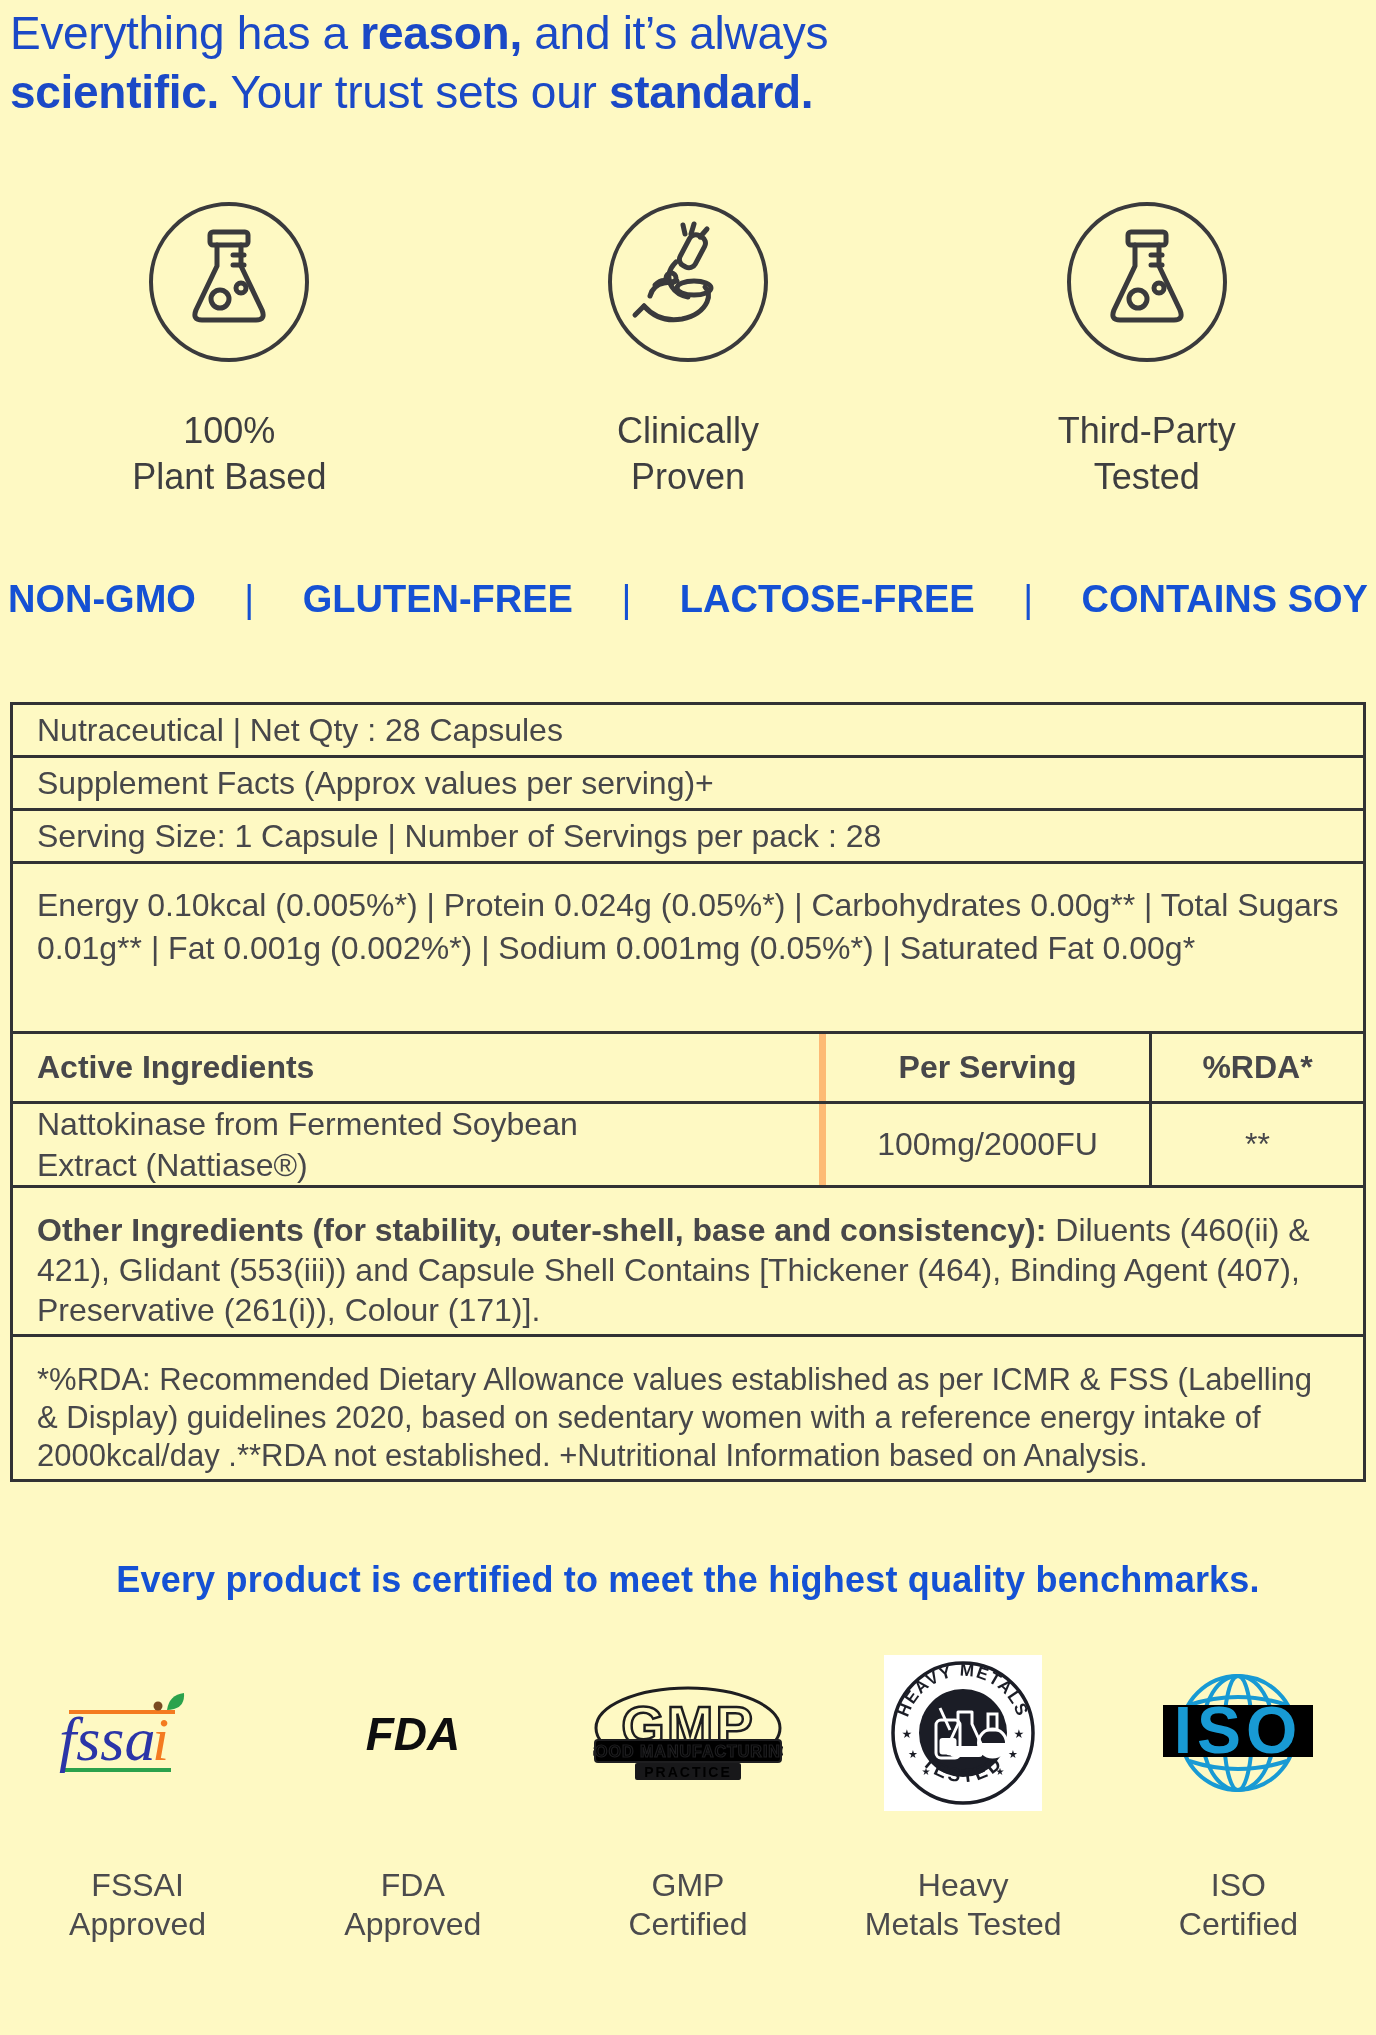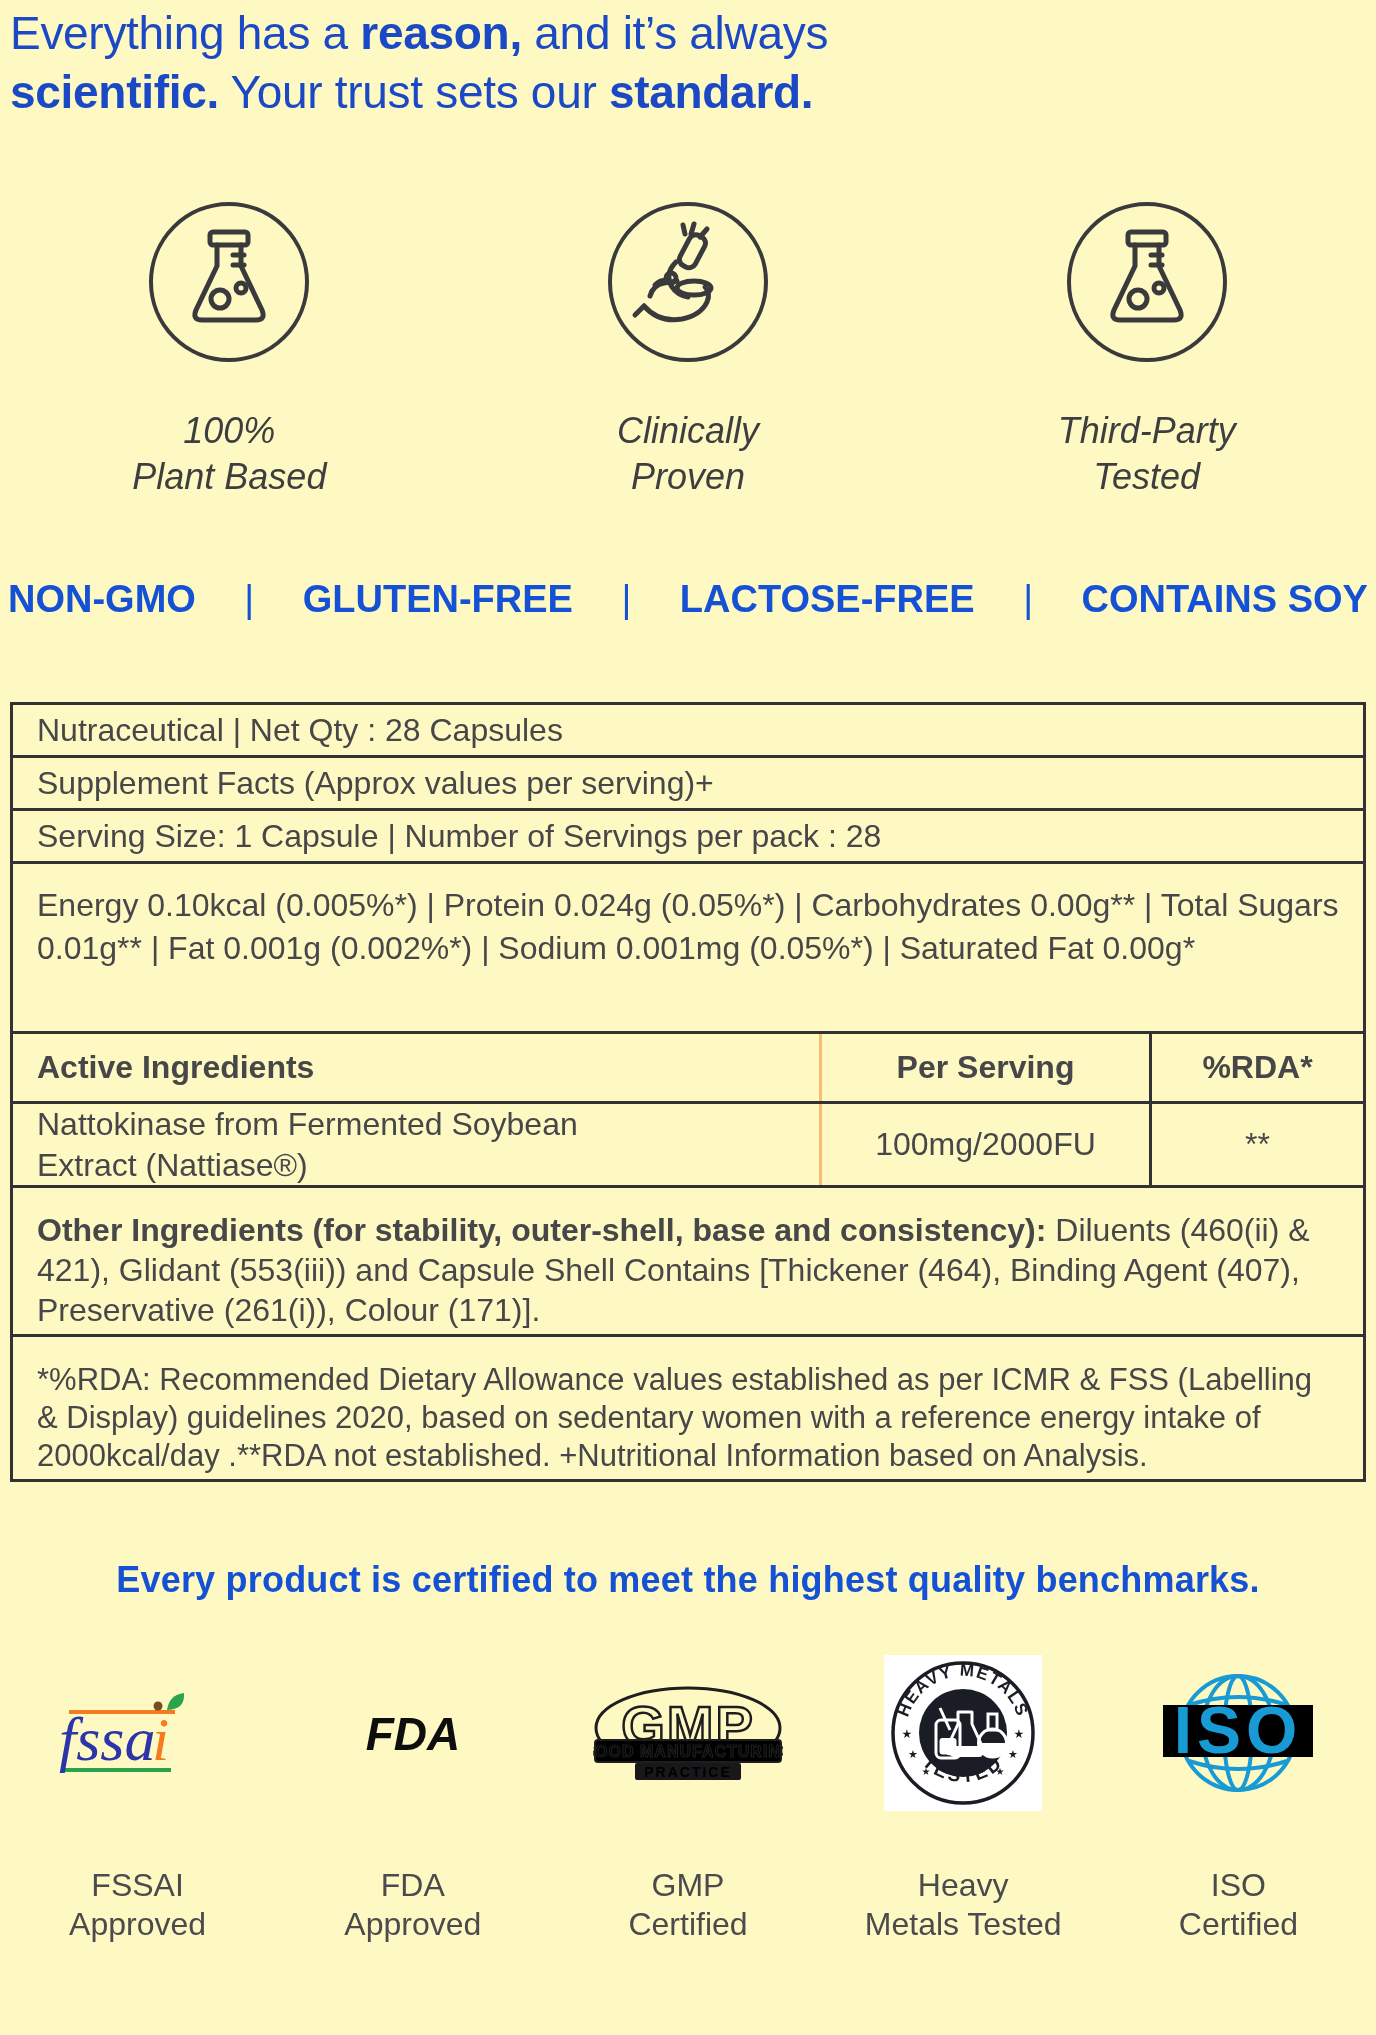--- a/index.html
+++ b/index.html
@@ -9,38 +9,38 @@
   
   .headline{margin:4px 10px 0 10px;color:#1B49C6;font-size:46px;line-height:59px;
             font-weight:400;letter-spacing:-0.3px;}
   .headline b{font-weight:700;}
 
   
   .features{display:flex;margin-top:78px;}
   .feature{flex:1;display:flex;flex-direction:column;align-items:center;}
   .feature-icon svg{display:block;}
   .feature-label{margin-top:44px;text-align:center;color:#3E3E40;
-                 font-size:36px;line-height:46px;font-weight:400;font-style:italic;}
+                 font-size:36px;line-height:46px;font-weight:400;}
 
   
   .badges{margin-top:78px;padding:0 8px;display:flex;justify-content:space-between;
           align-items:center;color:#1551D4;font-weight:700;font-size:38px;line-height:42px;}
   .badges .sep{font-weight:400;color:#1551D4;}
 
   
   .supp-table{margin:82px 10px 0 10px;border:3px solid #323234;color:#47474A;
               font-size:32px;box-sizing:border-box;}
   .t-row{border-bottom:3px solid #323234;box-sizing:border-box;}
   .t-row:last-child{border-bottom:none;}
   .t-simple{height:53px;display:flex;align-items:center;padding-left:24px;}
   .t-nutrition{height:170px;padding:20px 24px 0 24px;line-height:43px;}
   .t-cols{display:flex;height:70px;}
   .t-cols.tall{height:84px;}
   .t-c1{width:806px;box-sizing:border-box;display:flex;align-items:center;padding-left:24px;}
-  .t-c2{width:330px;box-sizing:border-box;border-left:3px solid #fdba74;display:flex;
+  .t-c2{width:330px;box-sizing:border-box;border-left:7px solid #fdba74;display:flex;
         align-items:center;justify-content:center;text-align:center;}
   .t-c3{flex:1;box-sizing:border-box;border-left:3px solid #323234;display:flex;
         align-items:center;justify-content:center;text-align:center;}
   .t-head{font-weight:700;}
   .t-name{line-height:41px;}
   .t-other{height:149px;padding:22px 24px 0 24px;line-height:40px;}
   .t-other b{font-weight:700;}
   .t-foot{height:142px;padding:24px 24px 0 24px;line-height:38px;font-size:31px;}
 
   

